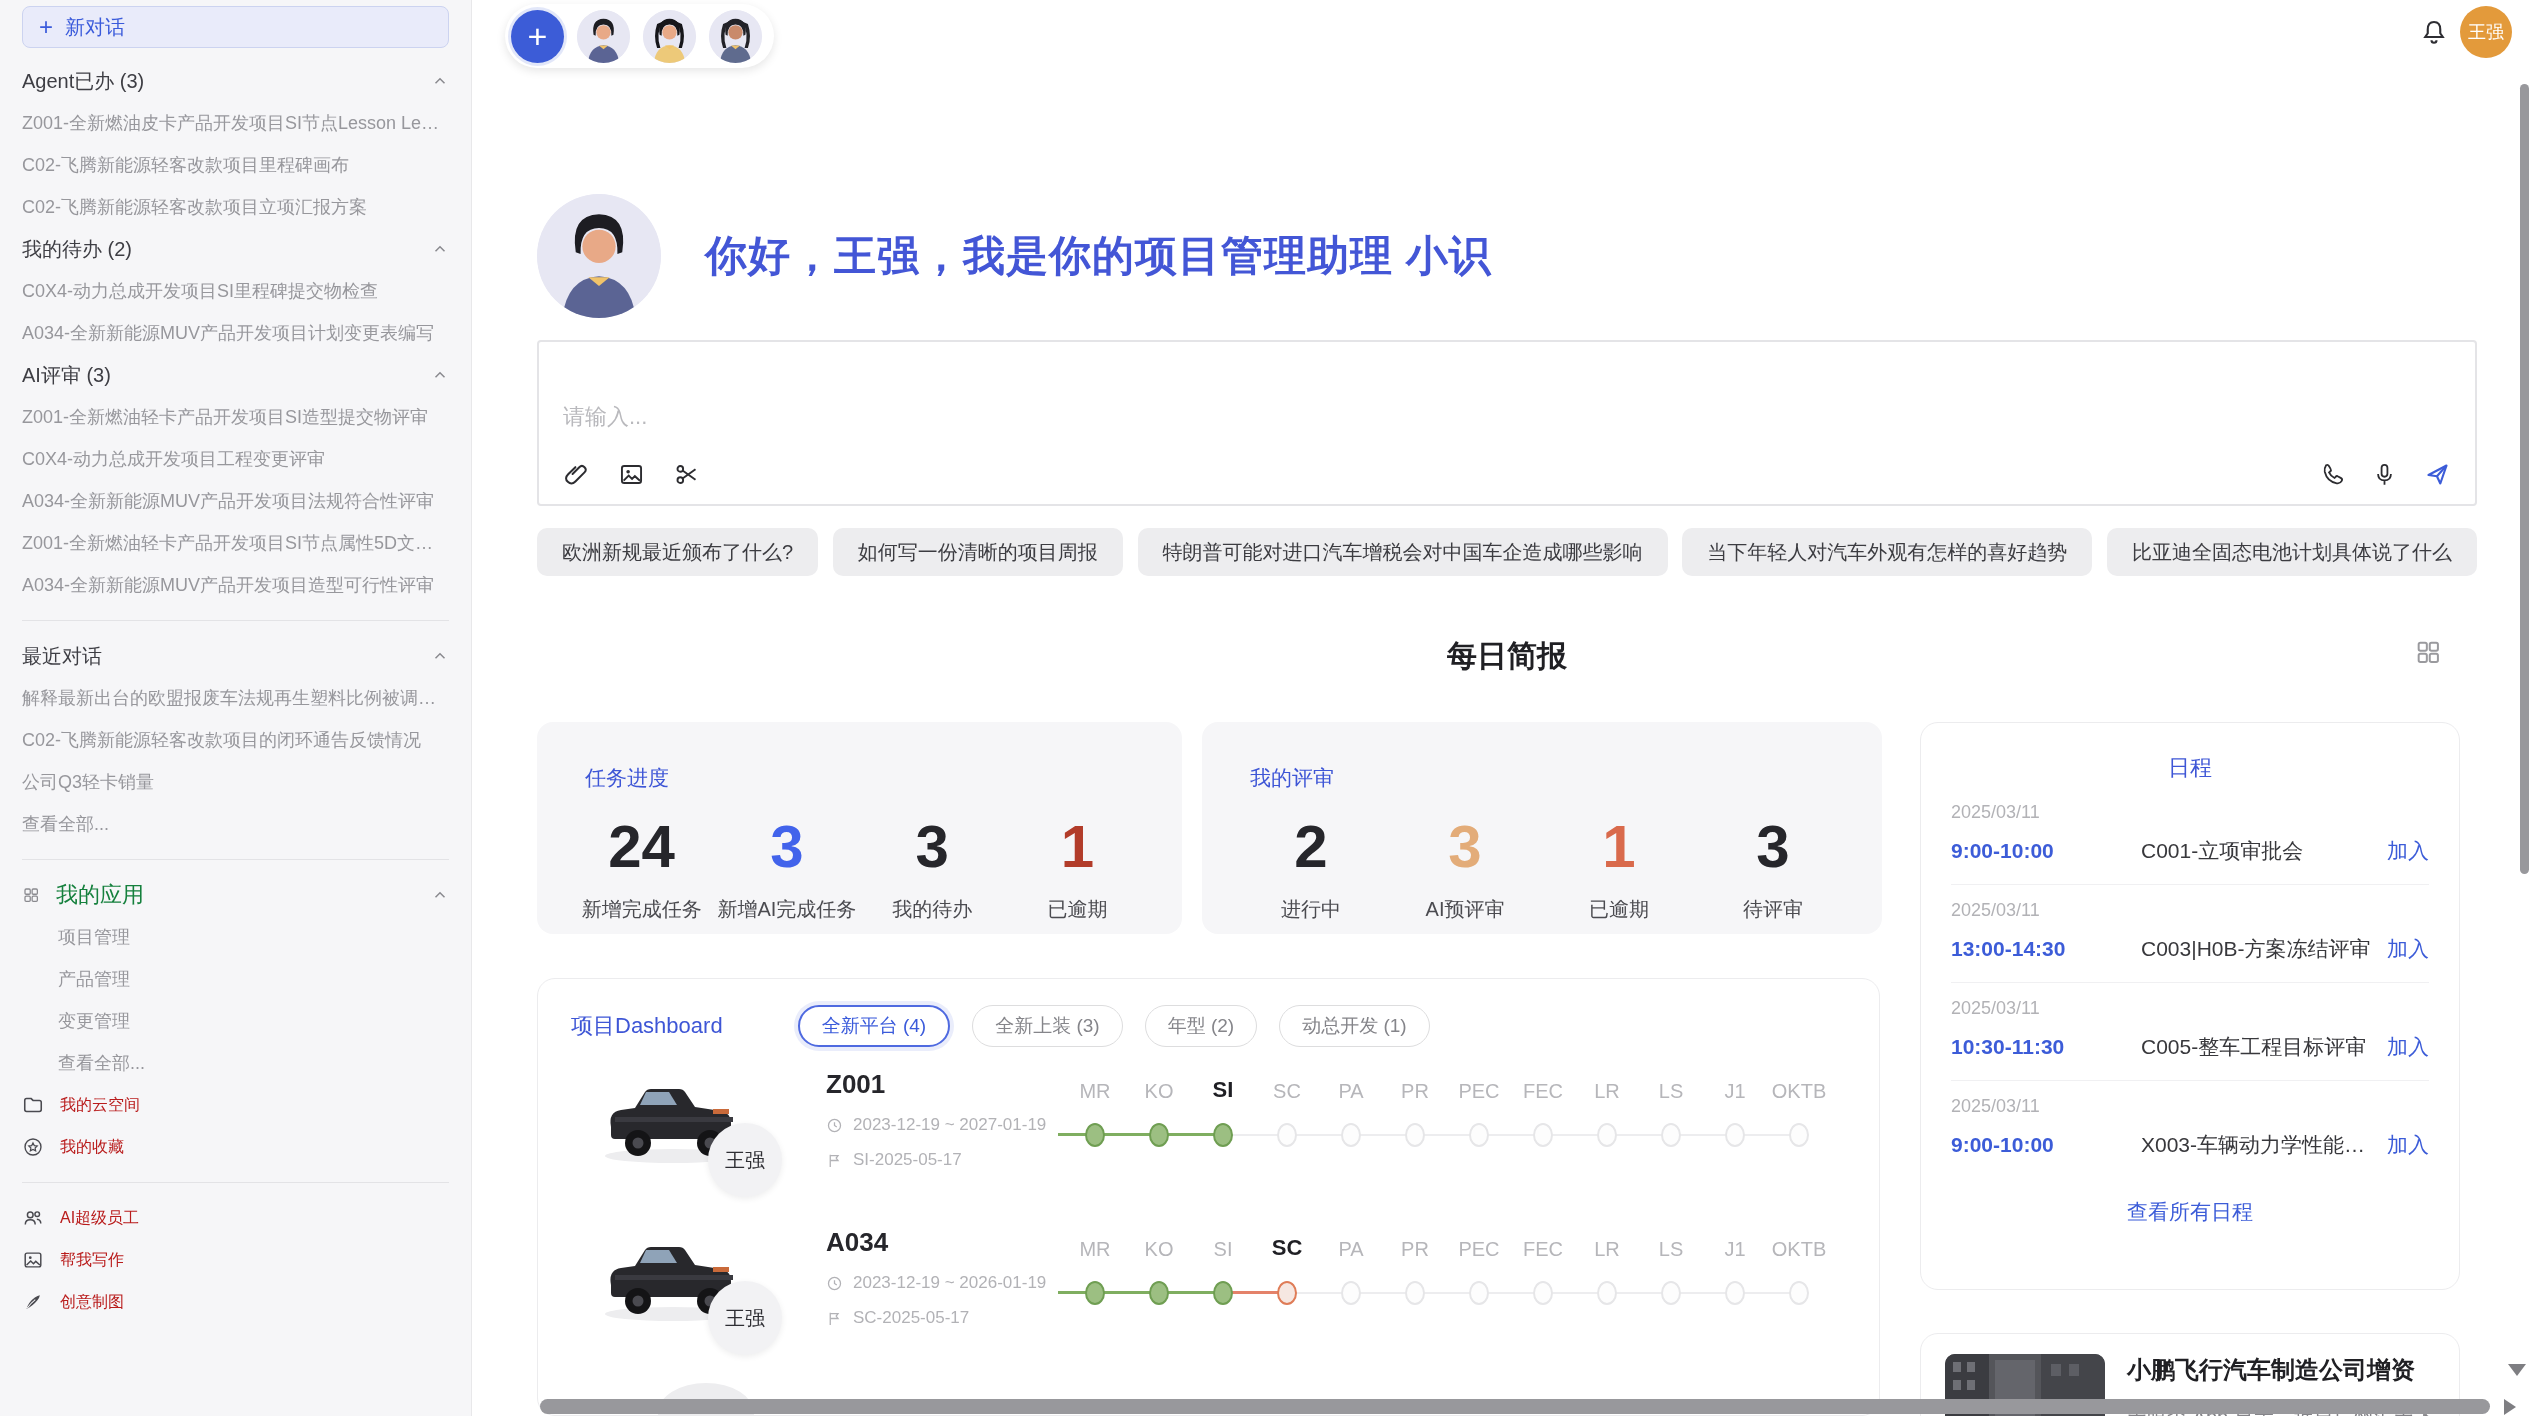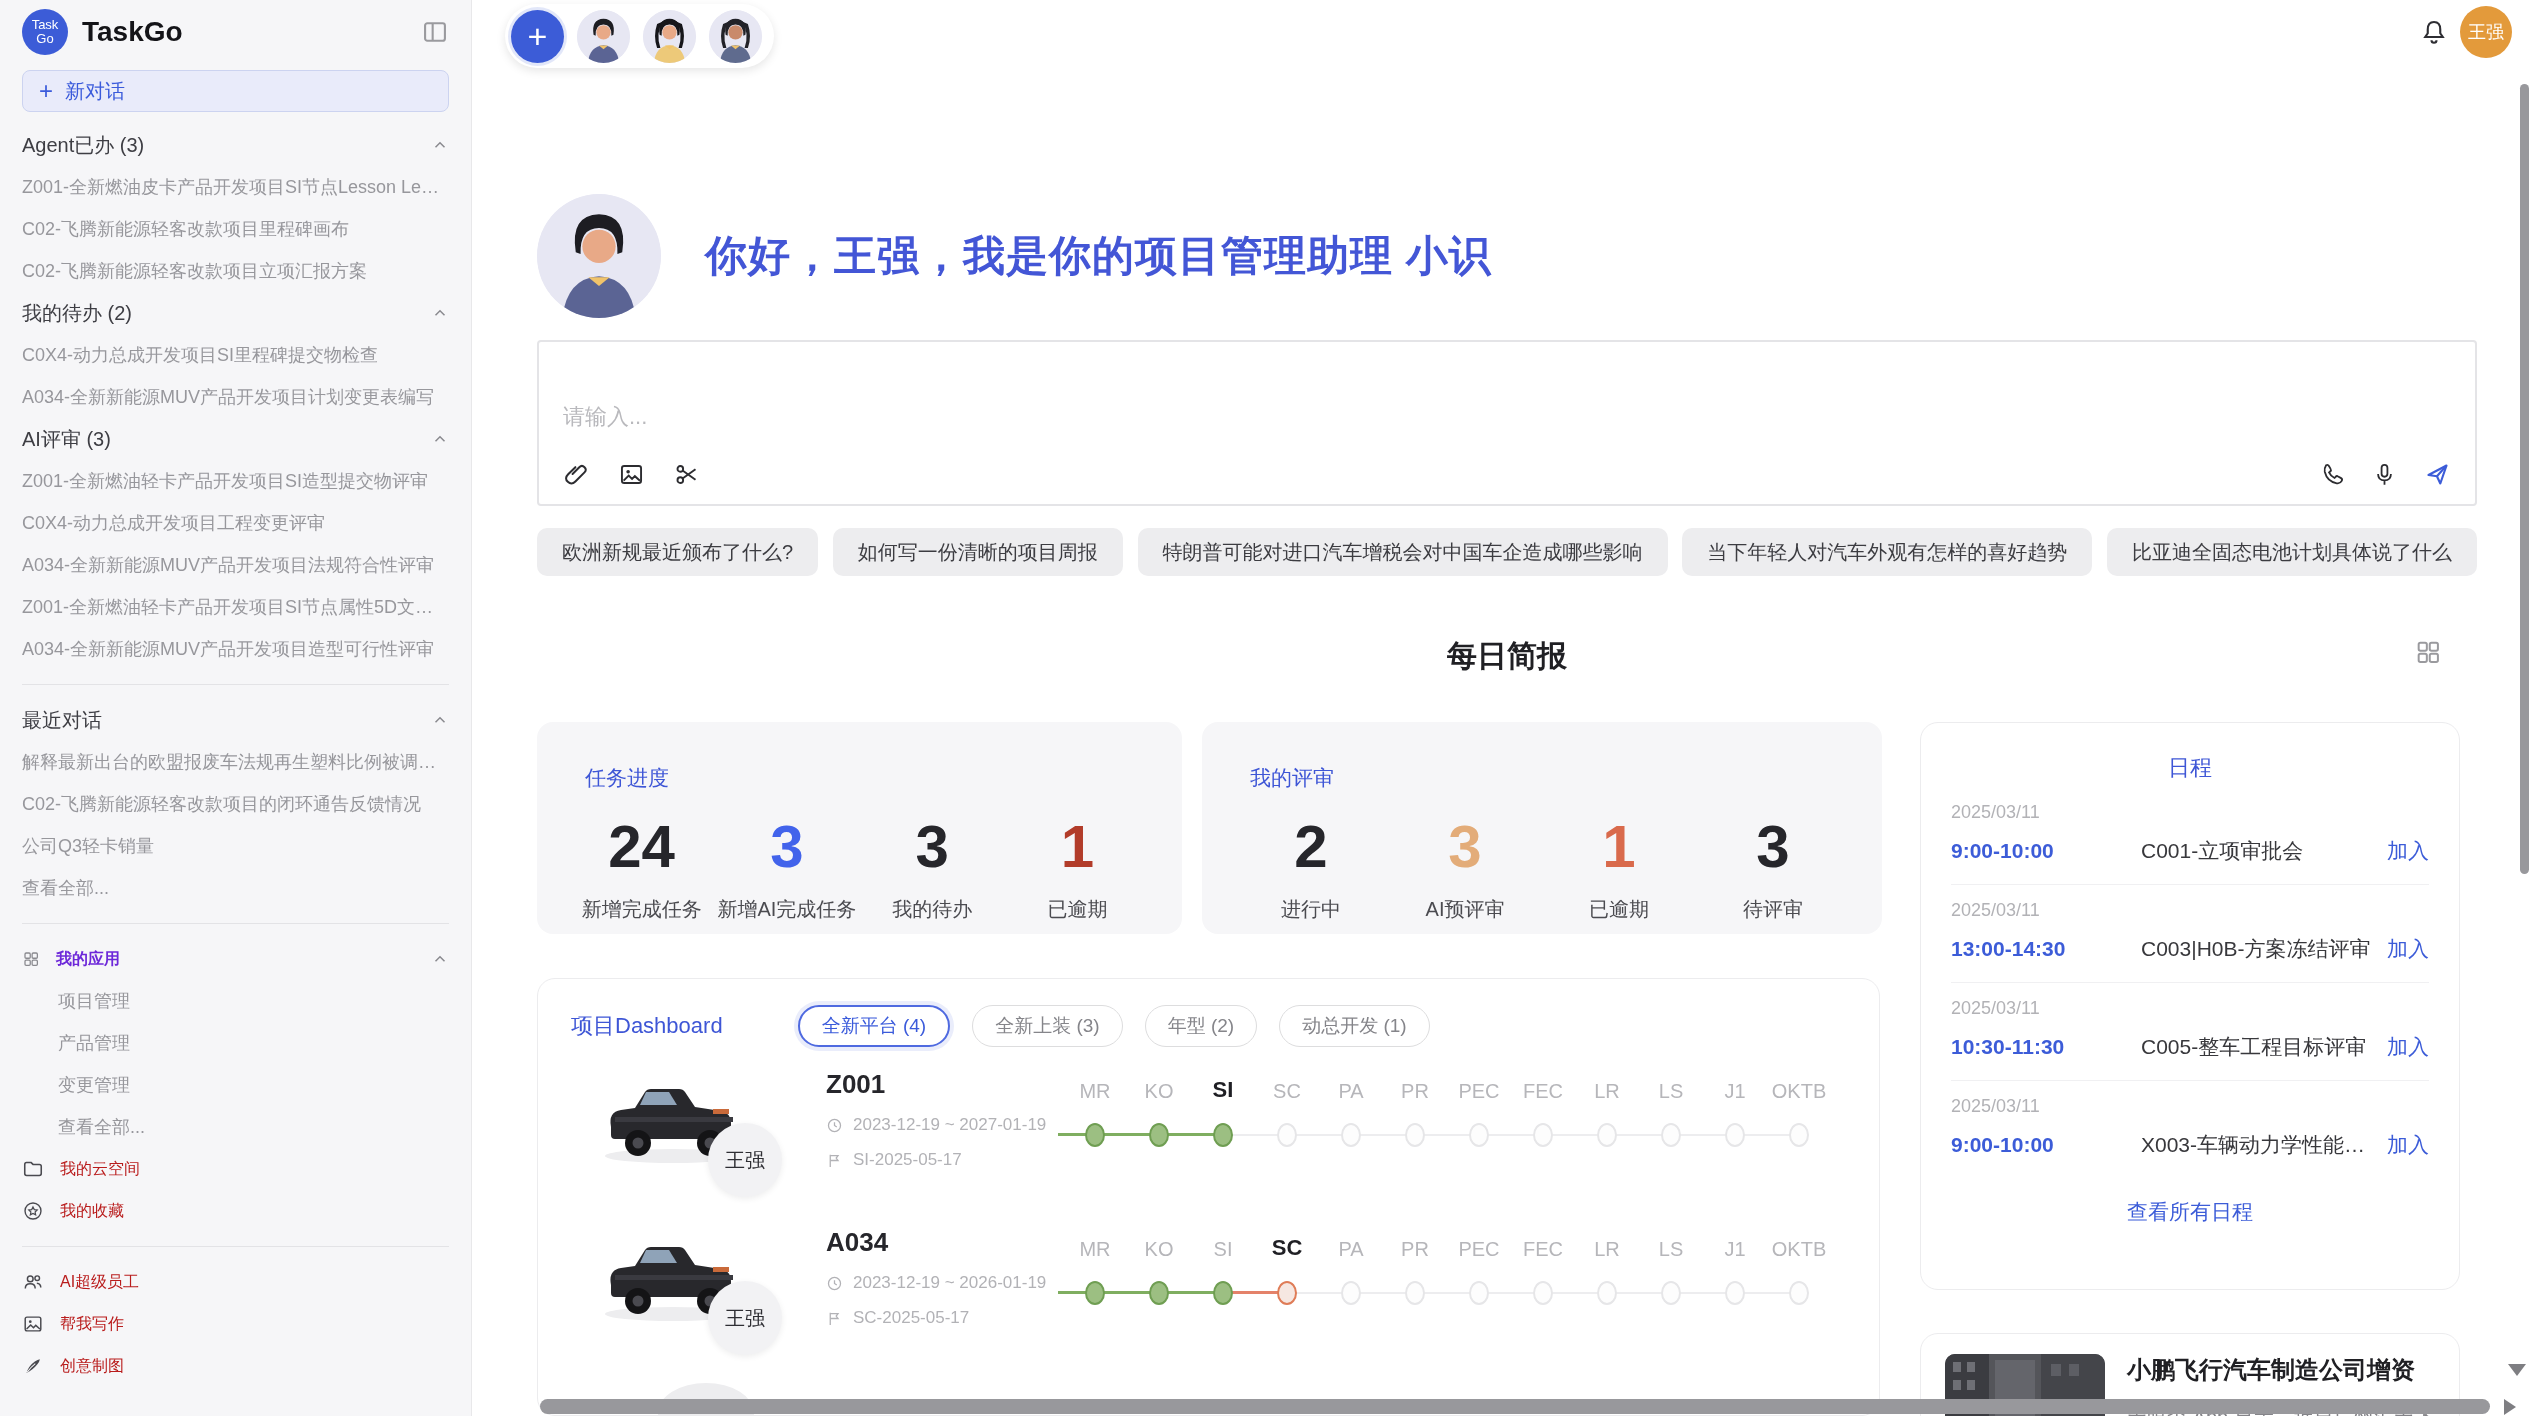--- a/index.html
+++ b/index.html
@@ -134,33 +134,20 @@
   .hscroll{position:absolute;left:540px;top:1399px;width:1950px;height:15px;background:#98989c;border-radius:8px;}
   .arr-down{position:absolute;left:2508px;top:1364px;width:0;height:0;
             border-left:9px solid transparent;border-right:9px solid transparent;border-top:12px solid #7e7e82;}
   .arr-right{position:absolute;left:2504px;top:1399px;width:0;height:0;
              border-top:8px solid transparent;border-bottom:8px solid transparent;border-left:12px solid #7e7e82;}
 </style>
 </head>
 <body>
 
 <div class="sidebar">
-  <div class="logo-row">
-    <div class="logo-circle">
-      <span>Task</span>
-      <span>Go</span>
-    </div>
-    <div class="app-title">TaskGo</div>
-    <span class="icn panel-toggle">
-        <svg viewBox="0 0 24 24">
-          <rect x="3.5" y="4.5" width="17" height="15" rx="2" fill="none" stroke="currentColor" stroke-width="1.8"></rect>
-          <line x1="10" y1="4.5" x2="10" y2="19.5" stroke="currentColor" stroke-width="1.8"></line>
-        </svg>
-      </span>
-  </div>
   <div class="new-chat">
     <span class="plus">+</span>
     <span>新对话</span>
   </div>
   <div class="sb-list" id="sb-list">
       <div class="s-row s-header">
         <span>Agent已办 (3)</span>
         <span class="icn">
           <svg viewBox="0 0 24 24">
             <polyline points="6 15 12 9 18 15" fill="none" stroke="currentColor" stroke-width="2"></polyline>
@@ -212,21 +199,21 @@
           <span class="icn">
             <svg viewBox="0 0 24 24">
               <g fill="none" stroke="currentColor" stroke-width="1.7">
                 <rect x="4" y="4" width="7" height="7" rx="1.5"></rect>
                 <rect x="13.5" y="4" width="7" height="7" rx="1.5"></rect>
                 <rect x="4" y="13.5" width="7" height="7" rx="1.5"></rect>
                 <rect x="13.5" y="13.5" width="7" height="7" rx="1.5"></rect>
               </g>
             </svg>
           </span>
-          <span style="color:#6d28d9;font-size:16px;font-weight:bold;">我的应用</span>
+          <span style="color:#15803d;font-size:22px;">我的应用</span>
         </span>
         <span class="icn">
           <svg viewBox="0 0 24 24">
             <polyline points="6 15 12 9 18 15" fill="none" stroke="currentColor" stroke-width="2"></polyline>
           </svg>
         </span>
       </div>
       <div class="s-item s-sub">项目管理</div>
       <div class="s-item s-sub">产品管理</div>
       <div class="s-item s-sub">变更管理</div>

